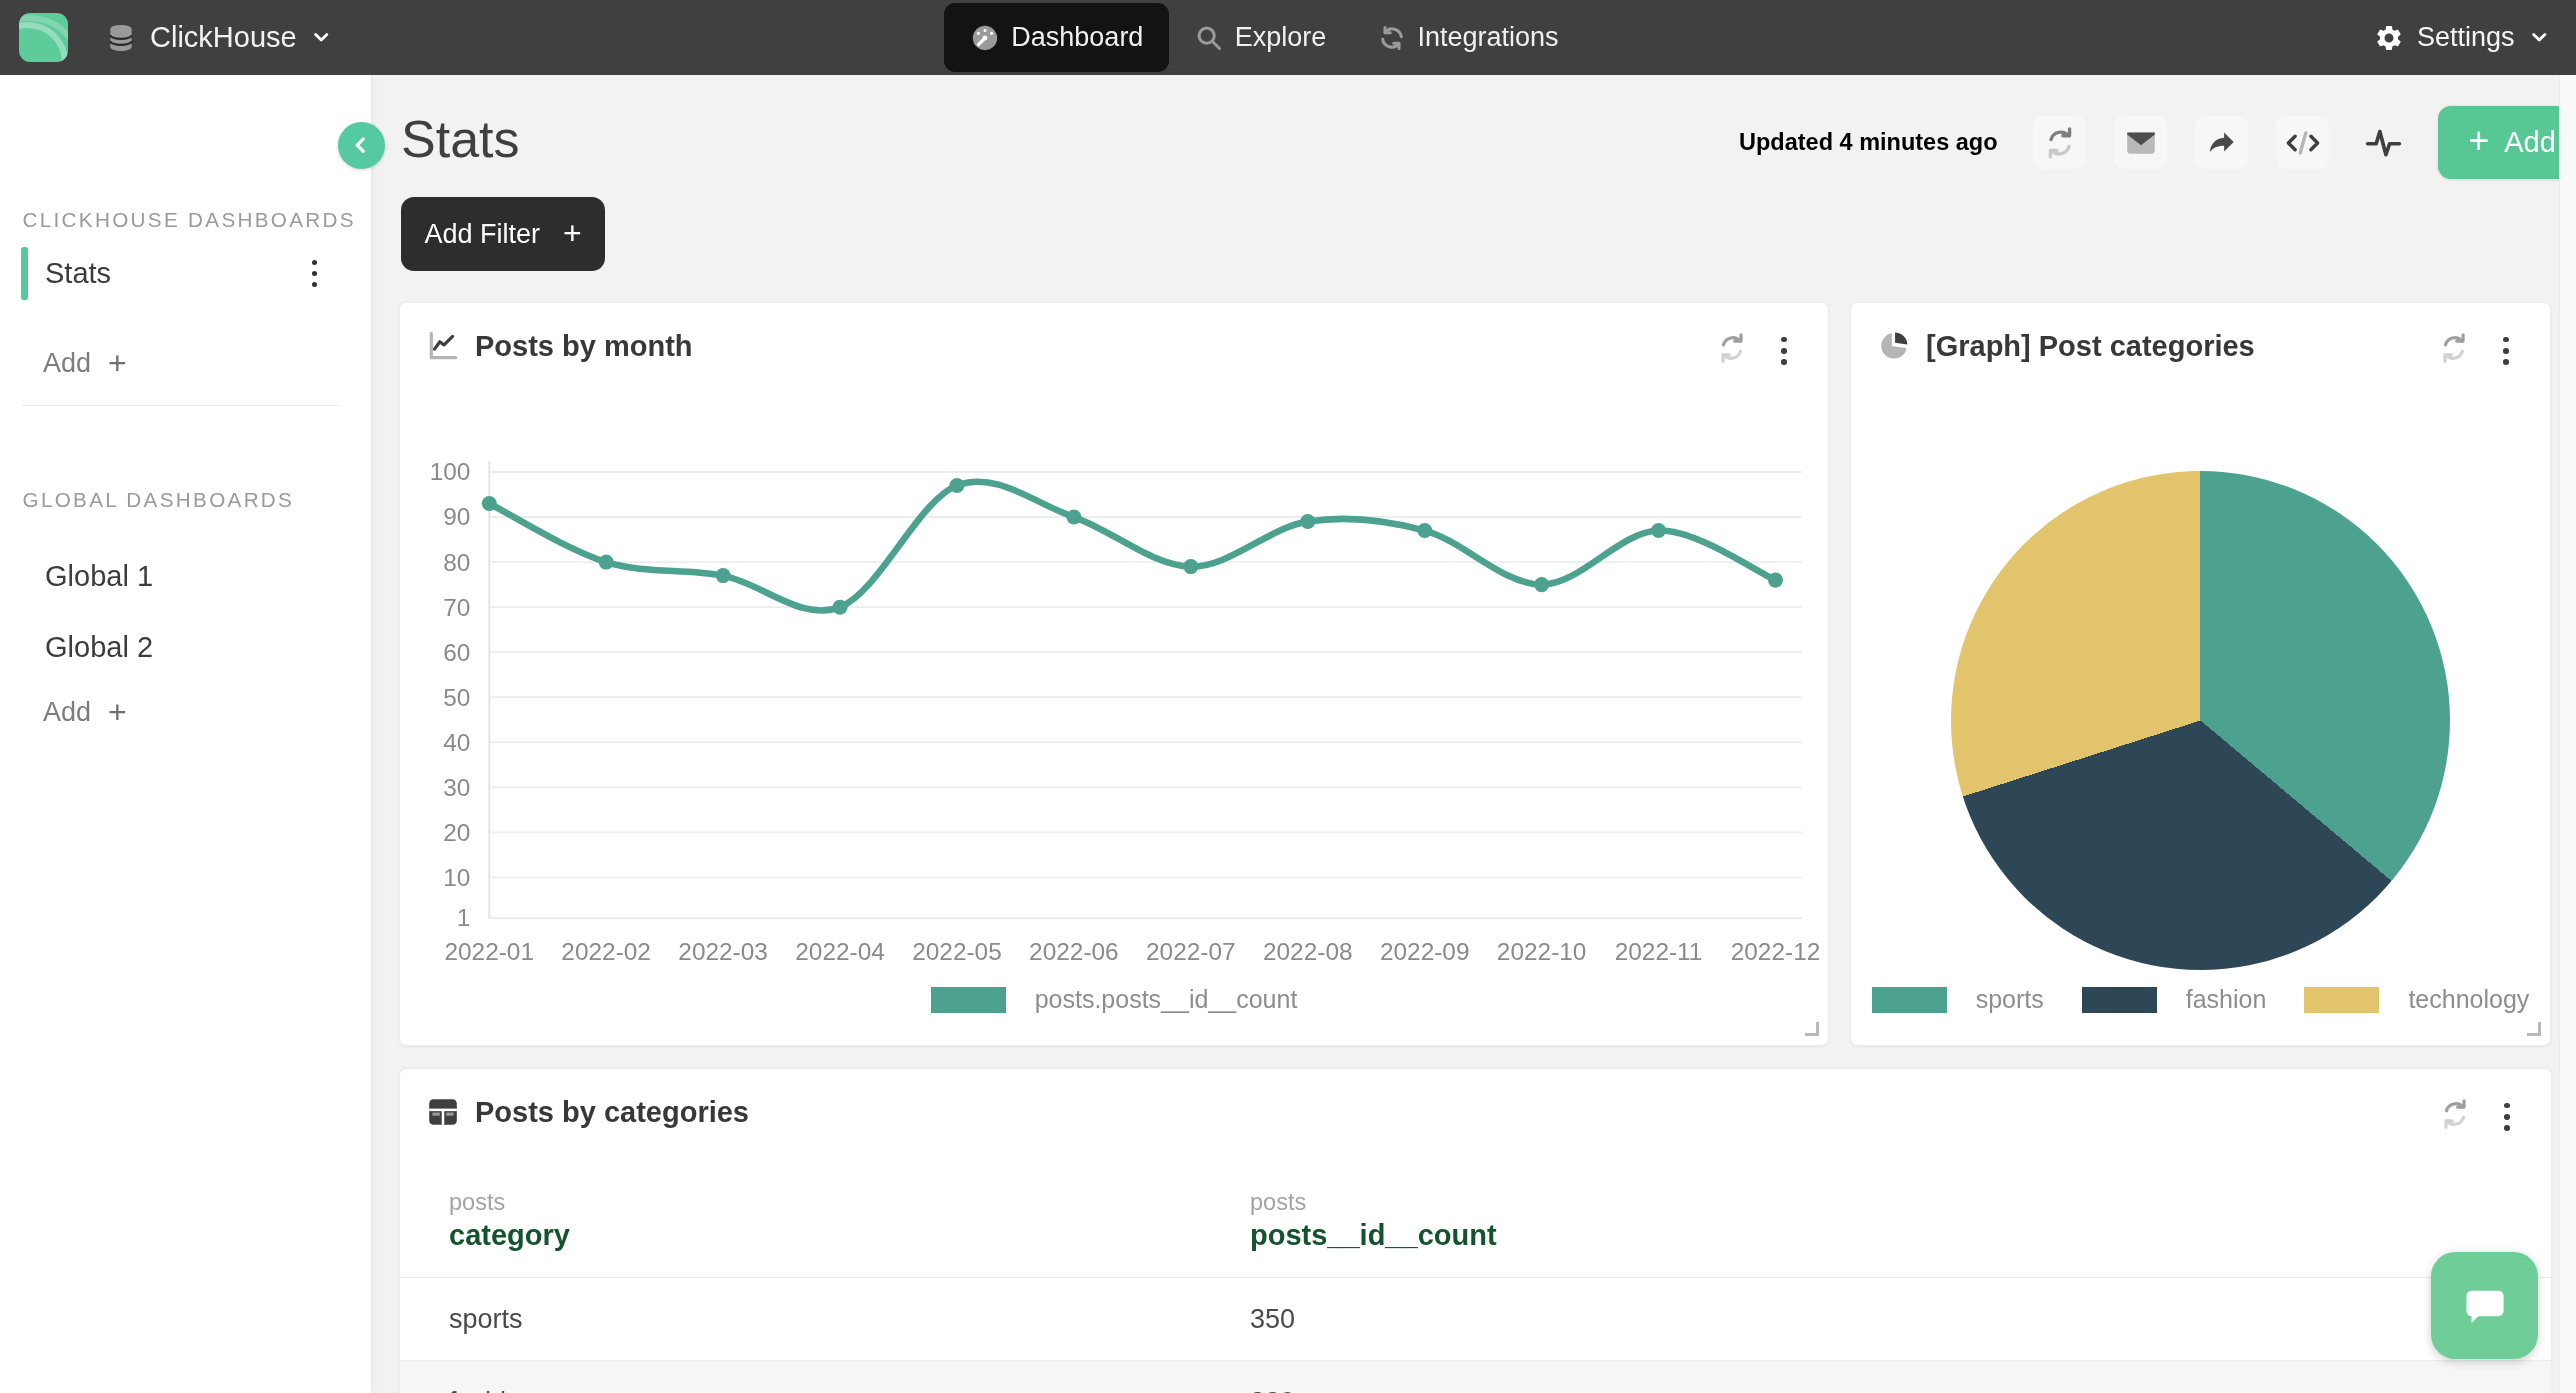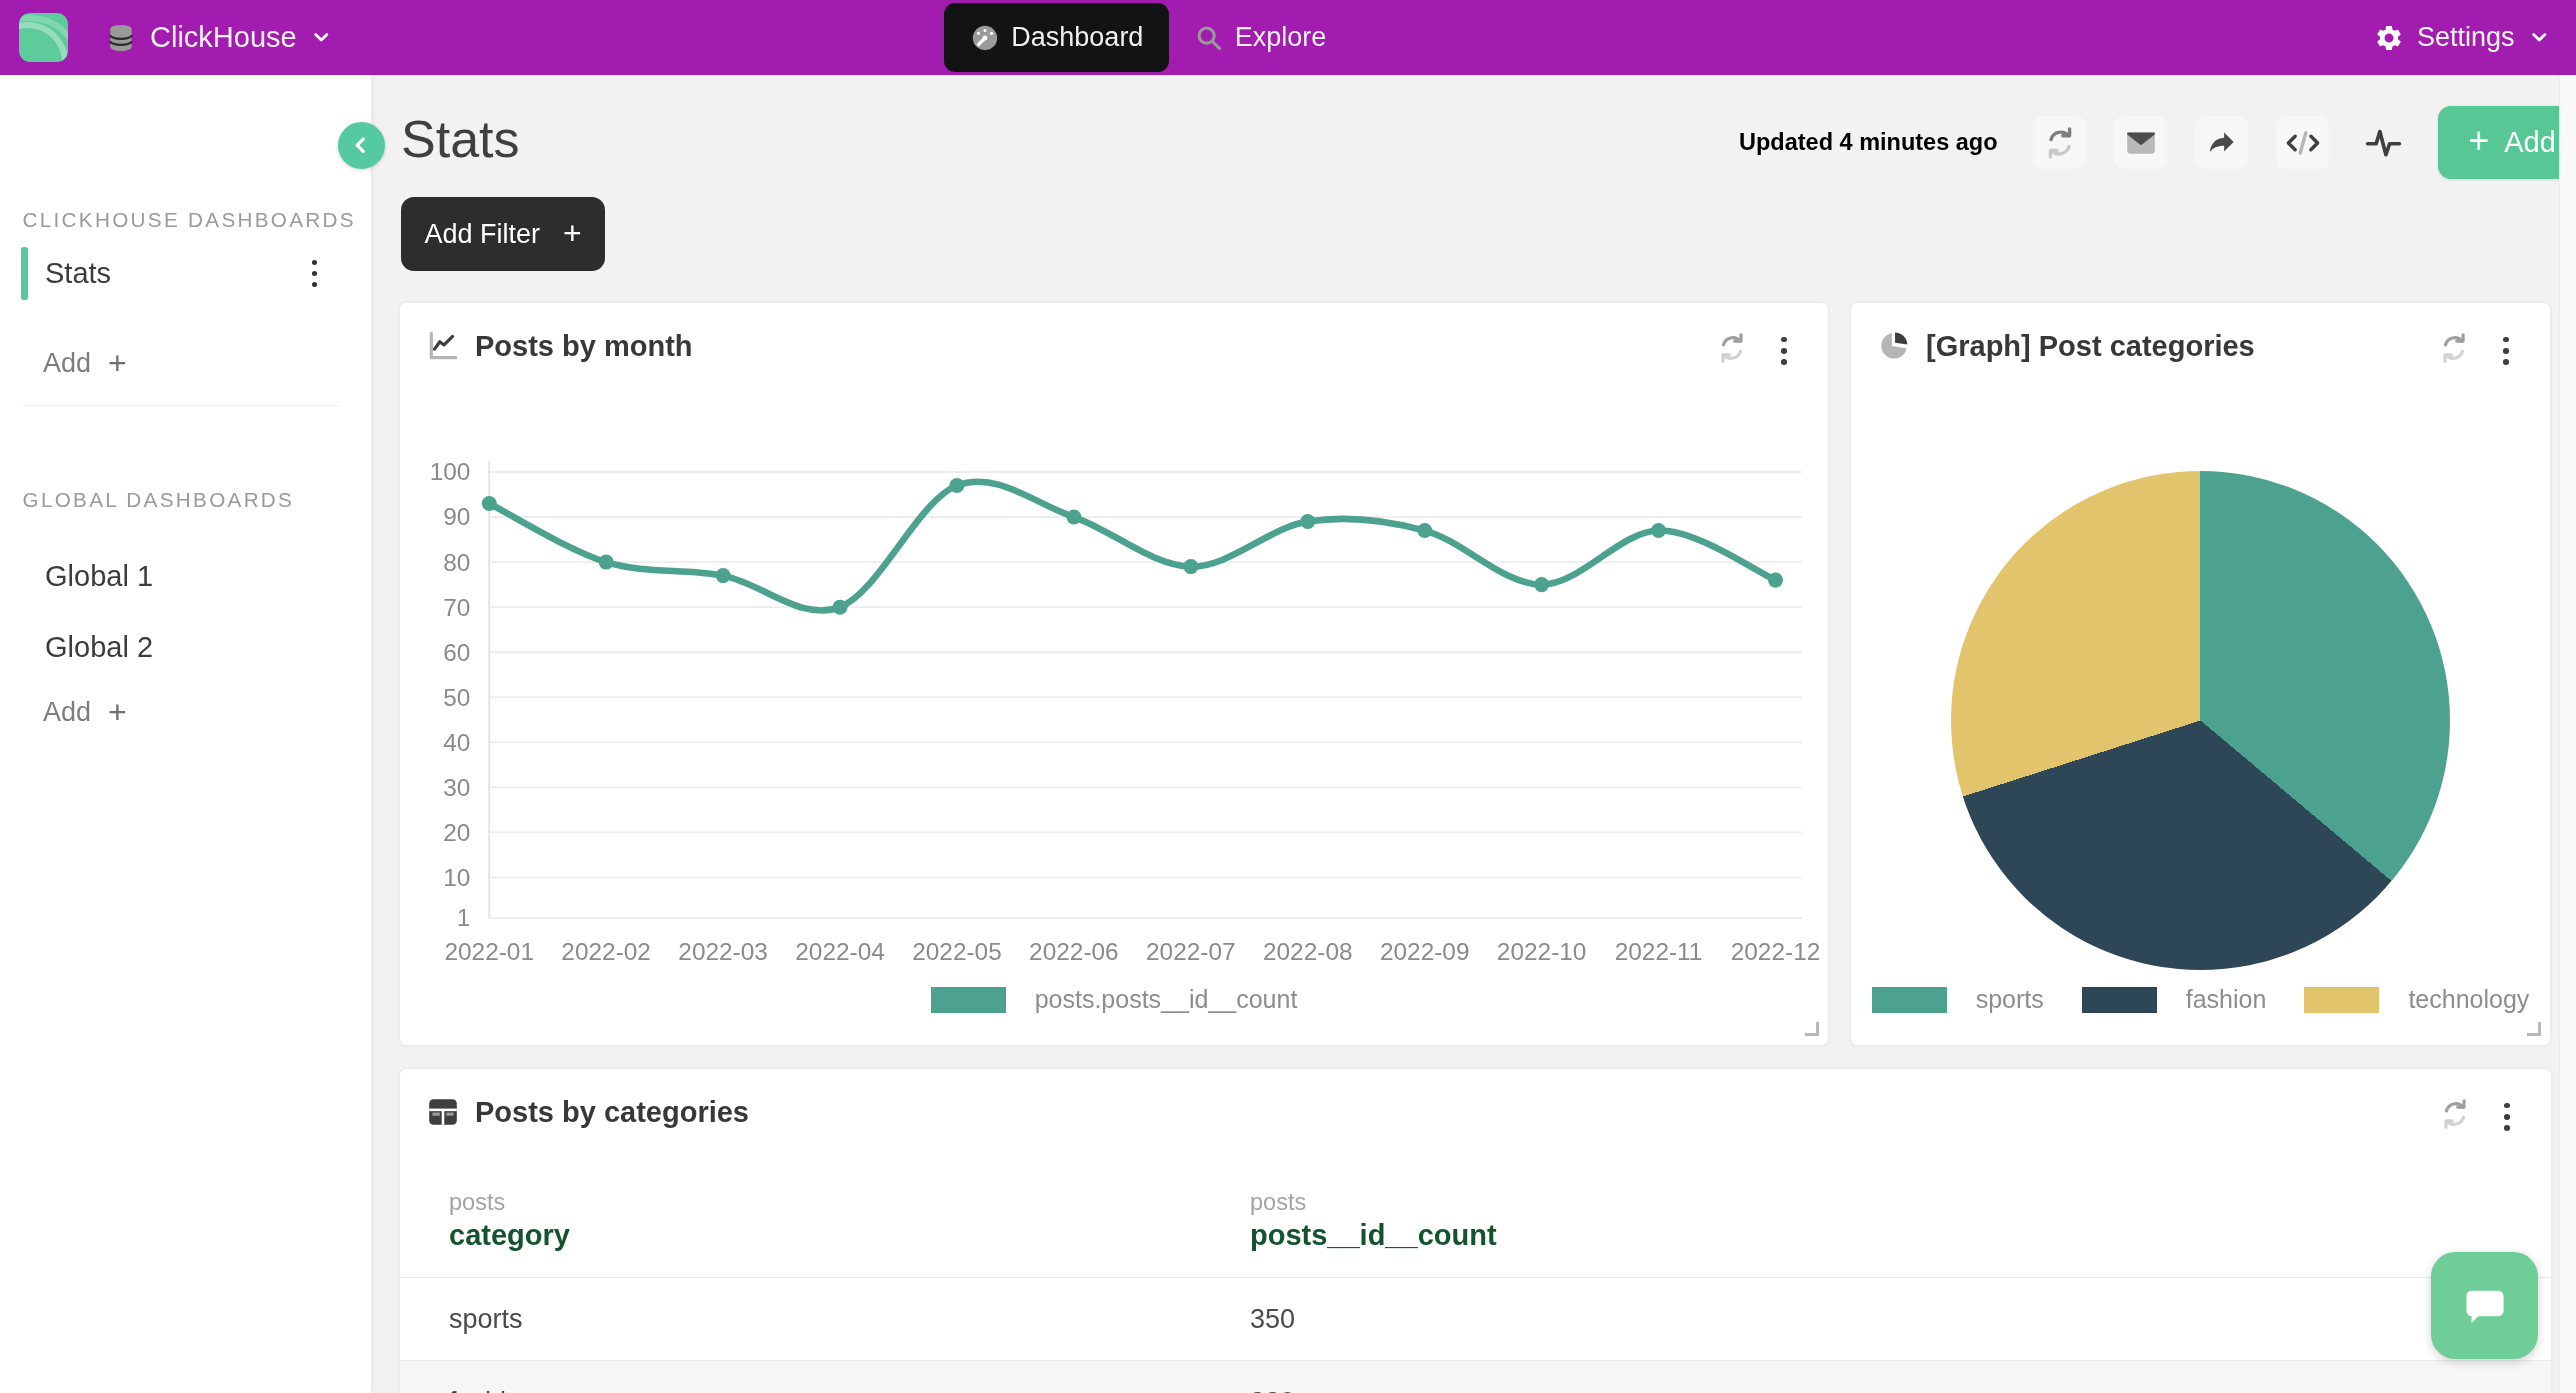--- a/index.html
+++ b/index.html
@@ -1,21 +1,21 @@
 <!DOCTYPE html>
 <html style="font-size:15px"><head>
 <meta charset="utf-8">
 <style>
   * { margin:0; padding:0; box-sizing:border-box; }
   html,body { width:2576px; height:1393px; overflow:hidden; }
   body { font-family:"Liberation Sans", sans-serif; background:#f2f2f2; position:relative; }
   .abs { position:absolute; }
 
   
-  .topbar { position:absolute; left:0; top:0; width:2576px; height:75px; background:#a21caf; z-index:30; }
+  .topbar { position:absolute; left:0; top:0; width:2576px; height:75px; background:#404040; z-index:30; }
   .logo { position:absolute; left:19px; top:13px; width:49px; height:49px; border-radius:11.3px;
           background:#5ecb9a; overflow:hidden; }
   .logo::before { content:""; position:absolute; width:69px; height:69px; border-radius:50%;
           border:6.6px solid rgba(255,255,255,.35); left:-32px; top:9.4px; }
   .logo::after { content:""; position:absolute; width:98px; height:98px; border-radius:50%;
           border:6.6px solid rgba(255,255,255,.22); left:-45px; top:1.9px; }
   .brand { position:absolute; left:105px; top:0; height:75px; display:flex; align-items:center; gap:13px;
            color:#f2f2f2; font-size:29px; cursor:pointer; }
   .navwrap { position:absolute; left:944px; top:0; height:75px; display:flex; align-items:center; }
   .nav-item { display:flex; align-items:center; gap:11.3px; color:#f0f0f0; font-size:27px; padding:0 26px;
@@ -137,20 +137,31 @@
       <span>Dashboard</span>
     </div>
     <div class="nav-item">
       <span>
         <svg width="28" height="28" viewBox="0 0 24 24">
             <circle cx="10" cy="10" r="6.5" fill="none" stroke="#9a9a9a" stroke-width="2.6"></circle>
             <line x1="15" y1="15" x2="21" y2="21" stroke="#9a9a9a" stroke-width="2.6" stroke-linecap="round"></line>
           </svg>
       </span>
       <span>Explore</span>
+    </div>
+    <div class="nav-item">
+      <span>
+        <svg width="28" height="28" viewBox="0 0 24 24" fill="none">
+          <path d="M20 11a8 8 0 0 0-14-4" stroke="#9a9a9a" stroke-width="2.6" stroke-linecap="round"></path>
+          <path d="M6 3v4.5h4.5" stroke="#9a9a9a" stroke-width="2.6" stroke-linecap="round" stroke-linejoin="round"></path>
+          <path d="M4 13a8 8 0 0 0 14 4" stroke="#9a9a9a" stroke-width="2.6" stroke-linecap="round"></path>
+          <path d="M18 21v-4.5h-4.5" stroke="#9a9a9a" stroke-width="2.6" stroke-linecap="round" stroke-linejoin="round"></path>
+        </svg>
+      </span>
+      <span>Integrations</span>
     </div>
   </div>
 
   <div class="settings">
     <span>
       <svg width="30" height="30" viewBox="0 0 24 24" fill="#fff">
         <path d="M19.14 12.94c.04-.3.06-.61.06-.94 0-.32-.02-.64-.07-.94l2.03-1.58a.49.49 0 0 0 .12-.61l-1.92-3.32a.488.488 0 0 0-.59-.22l-2.39.96c-.5-.38-1.03-.7-1.62-.94l-.36-2.54a.484.484 0 0 0-.48-.41h-3.84c-.24 0-.43.17-.47.41l-.36 2.54c-.59.24-1.13.57-1.62.94l-2.39-.96c-.22-.08-.47 0-.59.22L2.74 8.87c-.12.21-.08.47.12.61l2.03 1.58c-.05.3-.09.63-.09.94s.02.64.07.94l-2.03 1.58a.49.49 0 0 0-.12.61l1.92 3.32c.12.22.37.29.59.22l2.39-.96c.5.38 1.03.7 1.62.94l.36 2.54c.05.24.24.41.48.41h3.84c.24 0 .44-.17.47-.41l.36-2.54c.59-.24 1.13-.56 1.62-.94l2.39.96c.22.08.47 0 .59-.22l1.92-3.32c.12-.22.07-.47-.12-.61l-2.01-1.58zM12 15.6A3.61 3.61 0 0 1 8.4 12c0-1.98 1.62-3.6 3.6-3.6s3.6 1.62 3.6 3.6-1.62 3.6-3.6 3.6z"></path>
       </svg>
     </span>
     <span>Settings</span>

